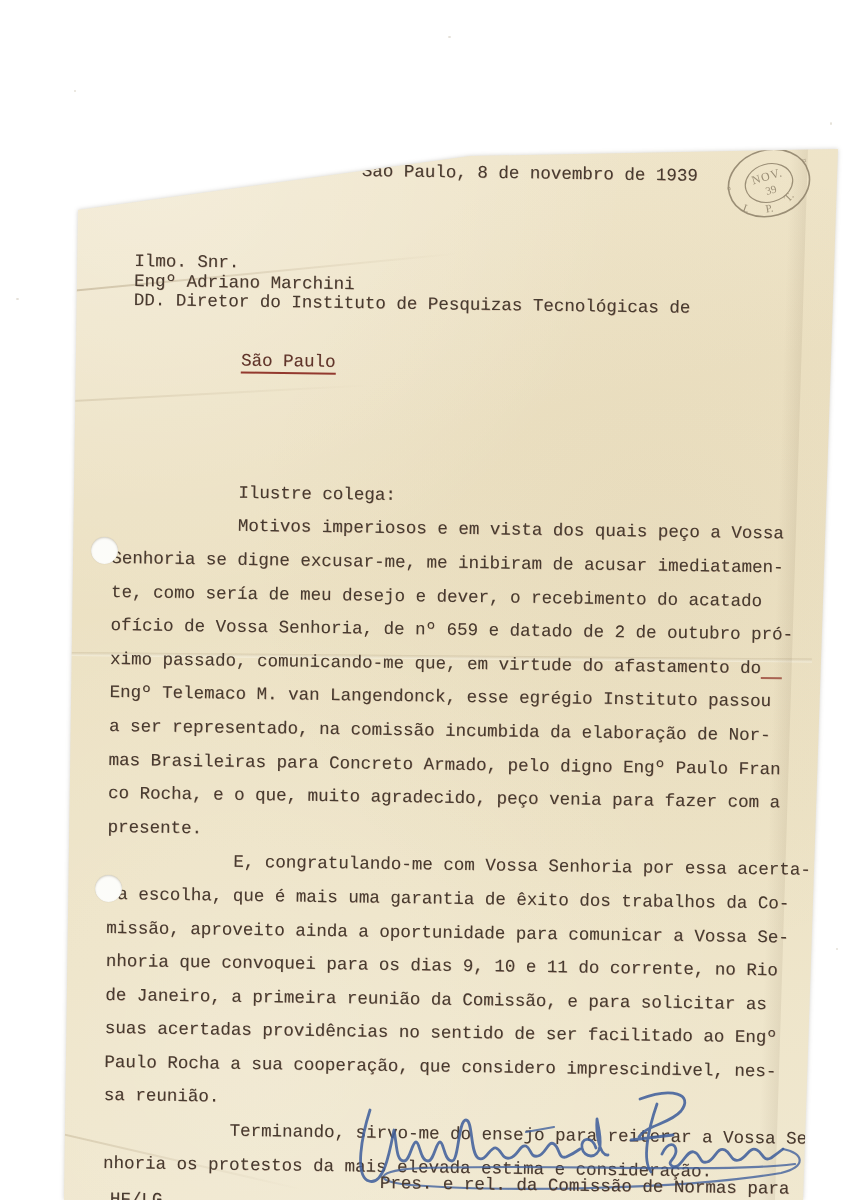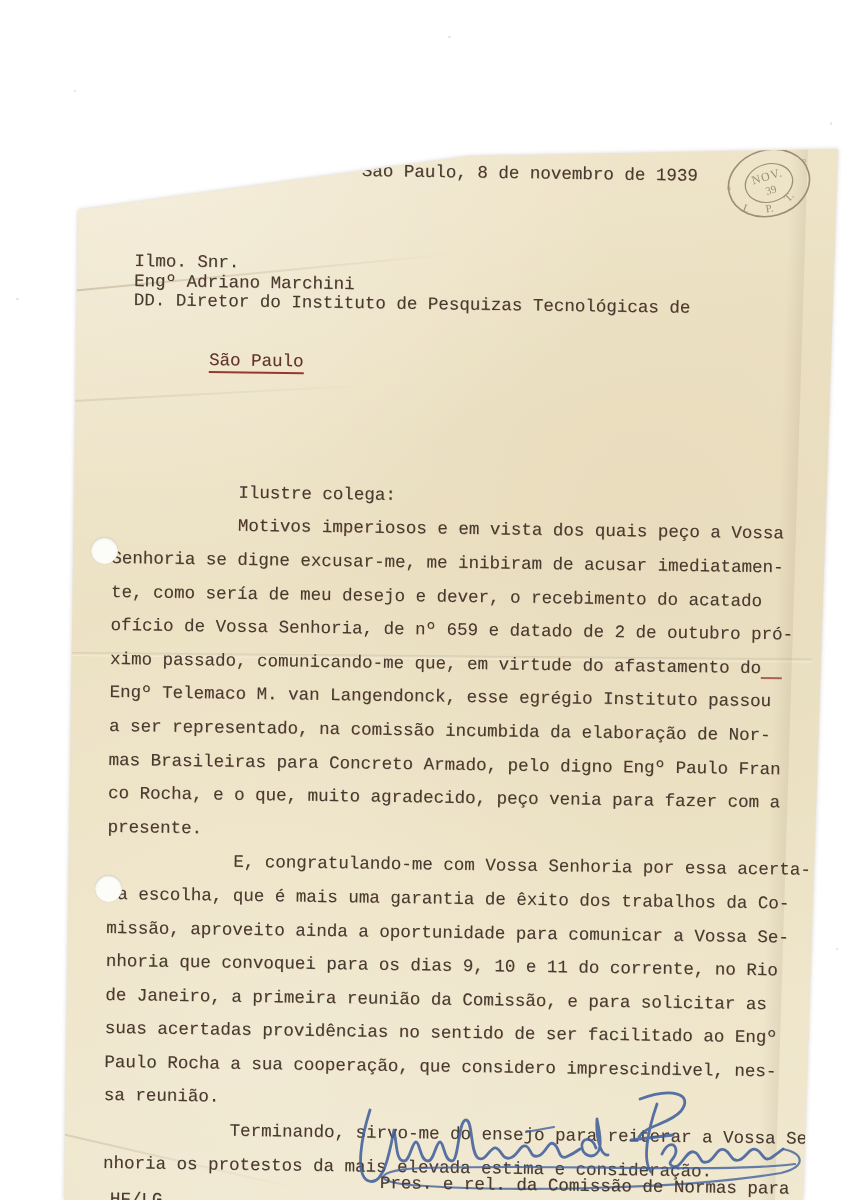--- a/index.html
+++ b/index.html
@@ -32,21 +32,21 @@
     background:linear-gradient(to right, rgba(0,0,0,0), rgba(110,90,60,.10));}
 
   .typed{
     position:absolute;color:var(--ink,#473b30);font-size:17.5px;line-height:22px;
     white-space:pre;transform:rotate(0.8deg);transform-origin:0 0;
     text-shadow:0.4px 0.3px 0.6px rgba(110,45,35,.35);
   }
   .address{line-height:19.5px;}
   .address .line{height:19.5px;}
   .city-line{
-    display:inline-block;margin-left:76px;color:var(--city-ink,#5f342a);
+    display:inline-block;margin-left:108px;color:var(--city-ink,#5f342a);
     border-bottom:2.5px solid var(--red-accent,#93392e);padding-bottom:1px;
   }
   .body-block{line-height:33.6px;}
   .body-block .line{height:33.6px;}
   .body-block .line.indent{padding-left:126px;}
   .hyphen-underline{position:absolute;left:651px;top:294px;width:21px;height:2px;
     background:var(--red-accent,#93392e);opacity:.75;}
 
   .punch-hole{position:absolute;width:27px;height:27px;border-radius:50%;
     background:#fcfcf9;box-shadow:inset 0 1px 2px rgba(90,75,50,.25), 0 0 1px rgba(90,75,50,.2);}

